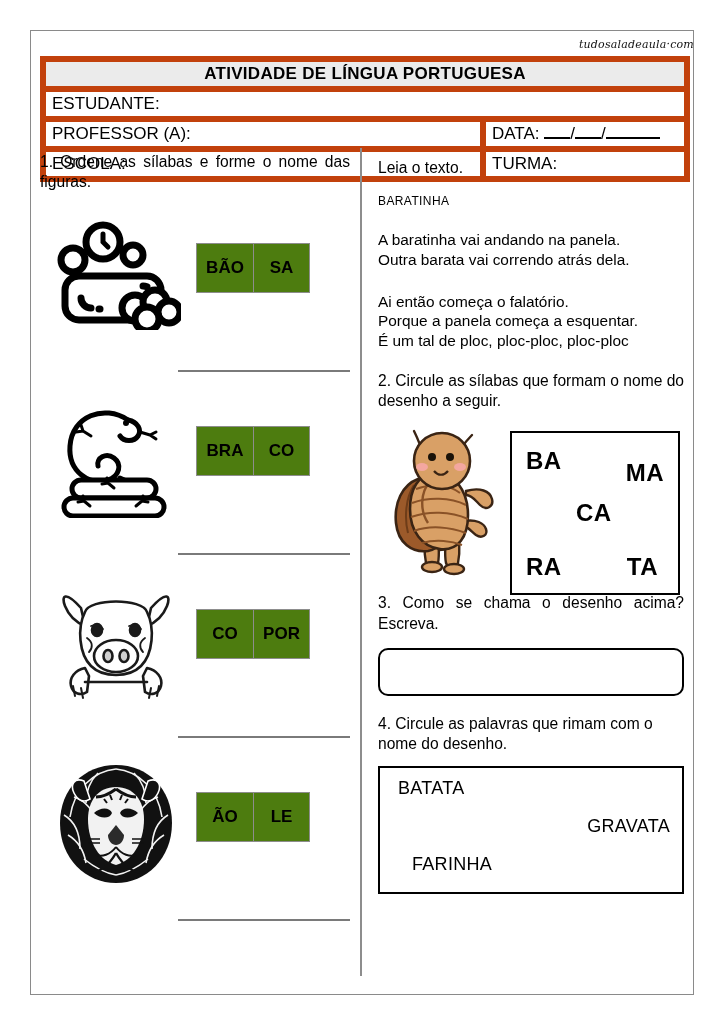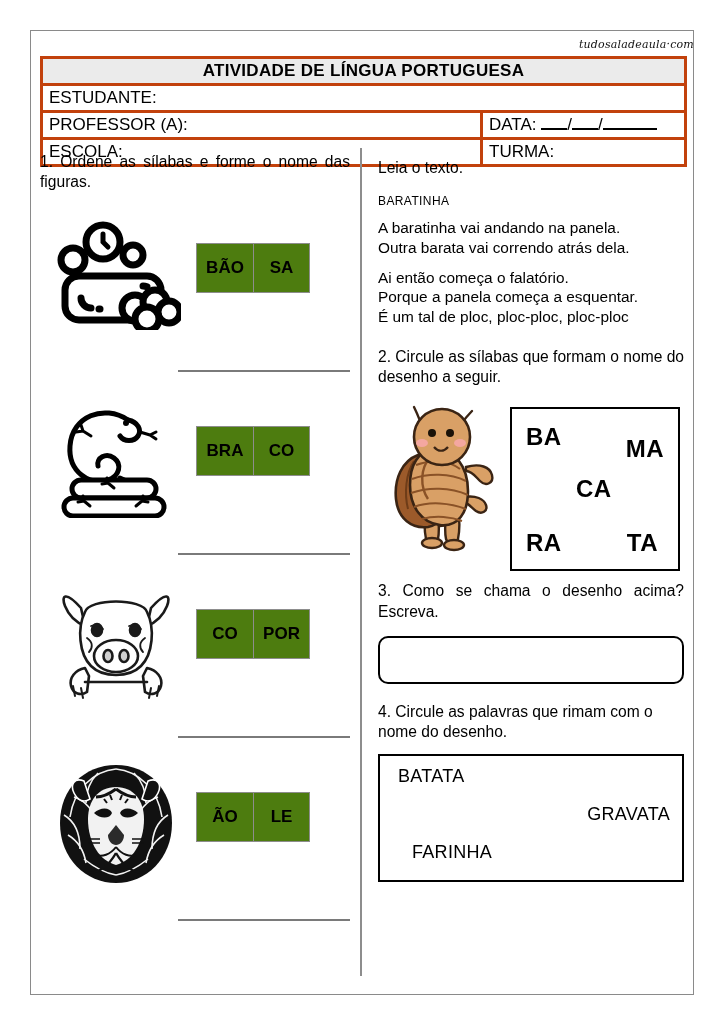--- a/index.html
+++ b/index.html
@@ -43,21 +43,21 @@
   
   .header-table {
     position: absolute;
     left: 40px;
     top: 56px;
     width: 644px;
     border-collapse: collapse;
     table-layout: fixed;
   }
   .header-table td {
-    border: 3px solid #c2410c;
+    border: 6px solid #c2410c;
     padding: 1px 6px;
     font-size: 17px;
     height: 22px;
     vertical-align: middle;
     line-height: 1.1;
   }
   .header-title-cell {
     background: #ebebeb;
     text-align: center;
     font-weight: bold;
@@ -151,21 +151,21 @@
   .story-title {
     text-align: left;
     font-weight: normal;
     font-size: 12px;
     margin: 16px 0 0 0;
     letter-spacing: 0.4px;
   }
   .story-stanza {
     font-size: 15.4px;
     line-height: 1.28;
-    margin: 10px 0 0 0;
+    margin: 22px 0 0 0;
   }
   .story-stanza div { white-space: nowrap; }
 
   .bug-block {
     position: relative;
     margin-top: 14px;
     height: 156px;
   }
   .bug-figure {
     position: absolute;
@@ -461,21 +461,21 @@
     </div>
     <div class="syl-grid">
       <span class="sg-ba">BA</span>
       <span class="sg-ma">MA</span>
       <span class="sg-ca">CA</span>
       <span class="sg-ra">RA</span>
       <span class="sg-ta">TA</span>
     </div>
   </div>
 
-  <p class="q-text" style="margin-top:24px">3. Como se chama o desenho acima? Escreva.</p>
+  <p class="q-text" style="margin-top:12px">3. Como se chama o desenho acima? Escreva.</p>
 
   <div class="answer-box"></div>
 
   <p class="q-text nojust" style="margin-top:18px">4. Circule as palavras que rimam com o nome do desenho.</p>
 
   <div class="rhyme-box">
     <span class="rw-1">BATATA</span>
     <span class="rw-2">GRAVATA</span>
     <span class="rw-3">FARINHA</span>
   </div>

